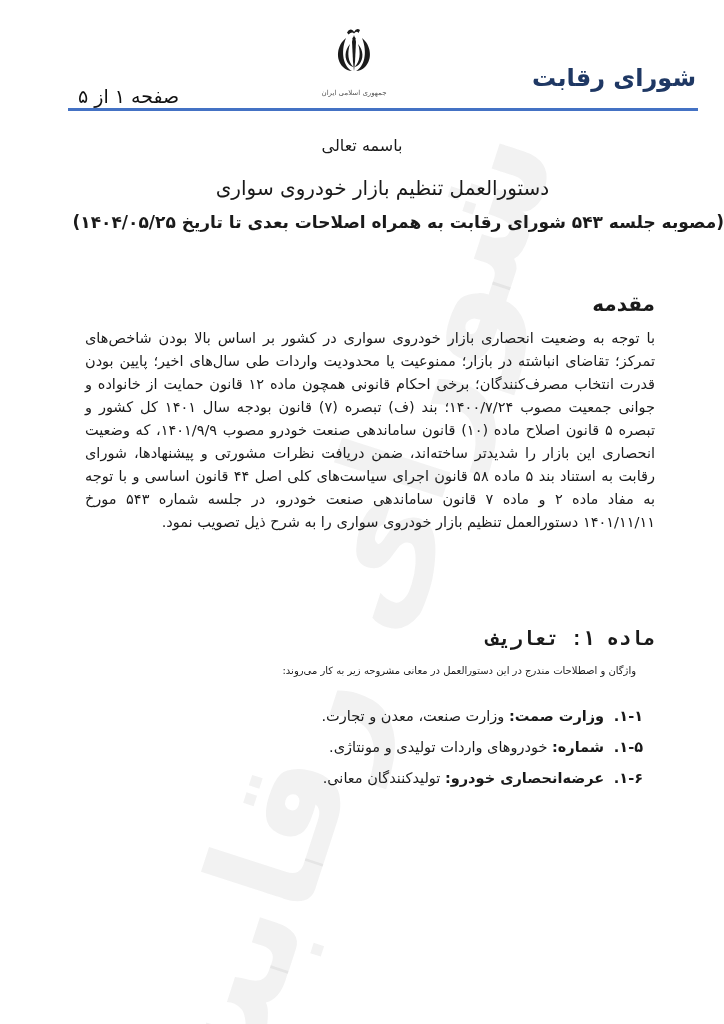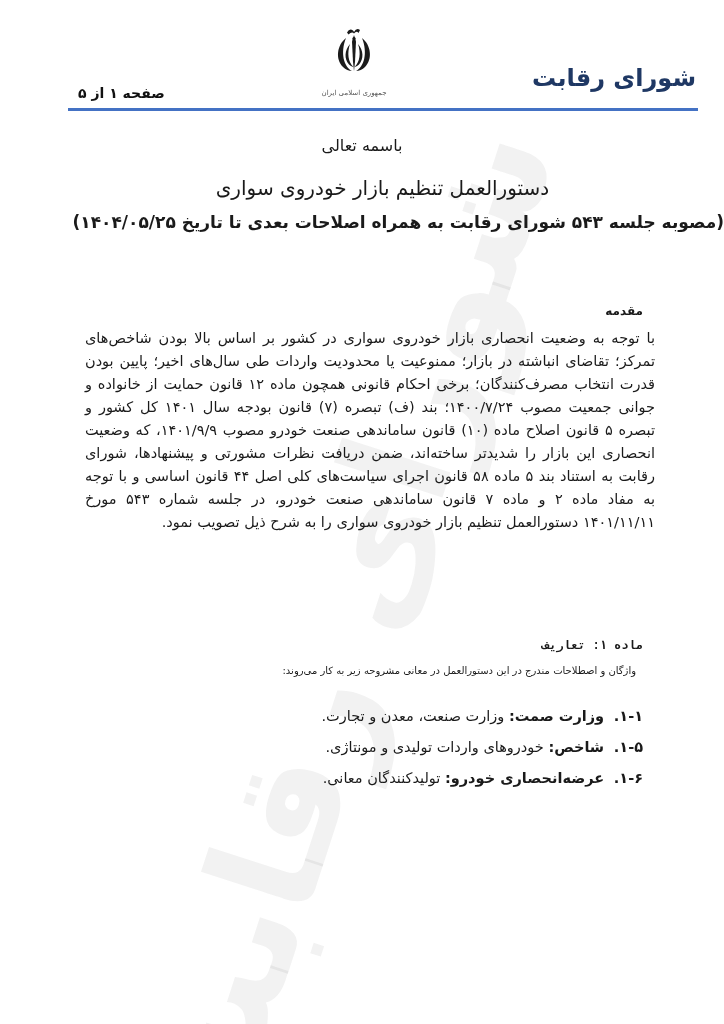--- a/index.html
+++ b/index.html
@@ -32,21 +32,21 @@
   .emblem-caption{
     font-size:7px;color:#555;margin-top:3px;letter-spacing:0.5px;
   }
   .org-title{
     position:absolute;top:64px;right:28px;
     font-size:24px;font-weight:bold;color:#1f3864;
     z-index:1;
   }
   .page-num{
     position:absolute;top:85px;left:78px;
-    font-size:14px;font-weight:bold;color:#111;
+    font-size:19px;font-weight:normal;color:#111;
     z-index:1;
   }
   .rule{
     position:absolute;top:108px;left:68px;right:26px;
     height:3px;background:#4472c4;
     z-index:1;
   }
   
   main{position:absolute;inset:0;z-index:1;}
   .bismillah{
@@ -54,21 +54,21 @@
     text-align:center;font-weight:normal;font-size:16px;
   }
   .doc-title{
     position:absolute;top:176px;left:0;right:0;
     text-align:center;font-weight:normal;font-size:20px;margin:0;padding-left:41px;
   }
   .doc-subtitle{
     position:absolute;top:212px;left:0;right:0;
     text-align:right;font-weight:bold;font-size:17px;margin:0;
   }
-  .heading{font-size:12px;font-weight:bold;margin:12px;}
+  .heading{font-size:20px;font-weight:bold;margin:0;}
   .heading-intro{position:absolute;top:292px;right:69px;}
   .paragraph{
     position:absolute;top:327px;right:69px;left:85px;
     font-size:14.5px;line-height:23px;
     text-align:justify;margin:0;
   }
   .heading-article{position:absolute;top:626px;right:69px;font-family:Liberation Mono, monospace;}
   .def-intro{
     position:absolute;top:661px;right:84px;left:85px;
     font-size:10px;margin:4px;
@@ -123,21 +123,21 @@
     <span class="def-strong">۱-۱.&nbsp;</span>
     <span class="def-strong">وزارت صمت:</span>
     <span> وزارت صنعت، معدن و تجارت.</span>
   </li>
 
 
 
 
   <li class="def-item">
     <span class="def-strong">۱-۵.&nbsp;</span>
-    <span class="def-strong">شاخص:</span>
+    <span class="def-strong">شماره:</span>
     <span> خودروهای واردات تولیدی و مونتاژی.</span>
   </li>
 
   <li class="def-item">
     <span class="def-strong">۱-۶.&nbsp;</span>
     <span class="def-strong">عرضه‌انحصاری خودرو:</span>
     <span> تولیدکنندگان معانی.</span>
   </li>
 </ul>
   </main>

